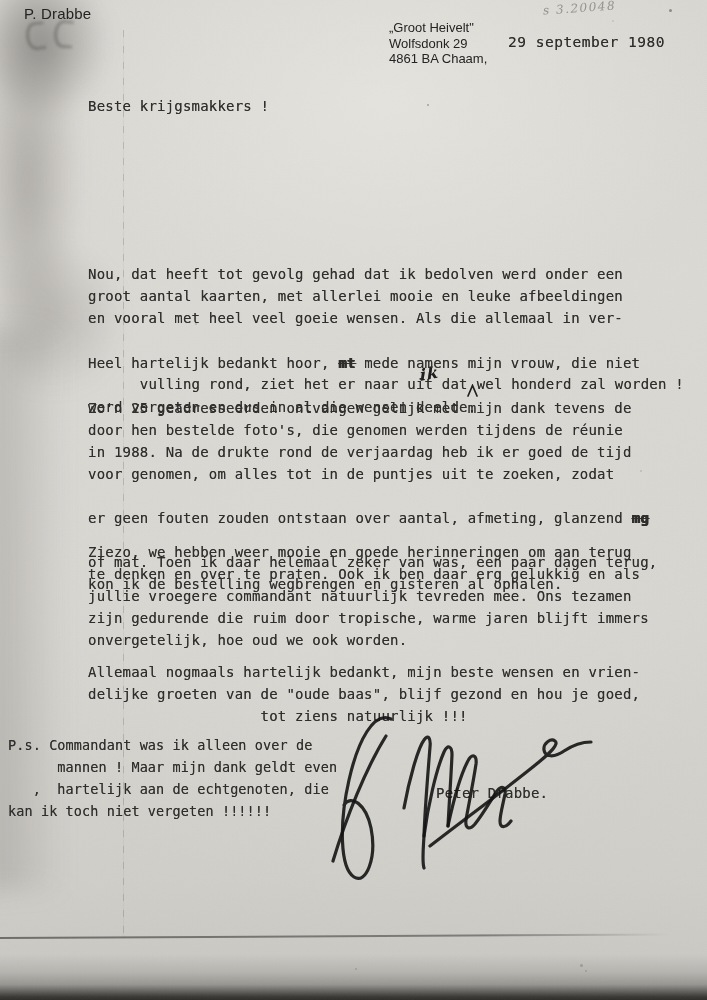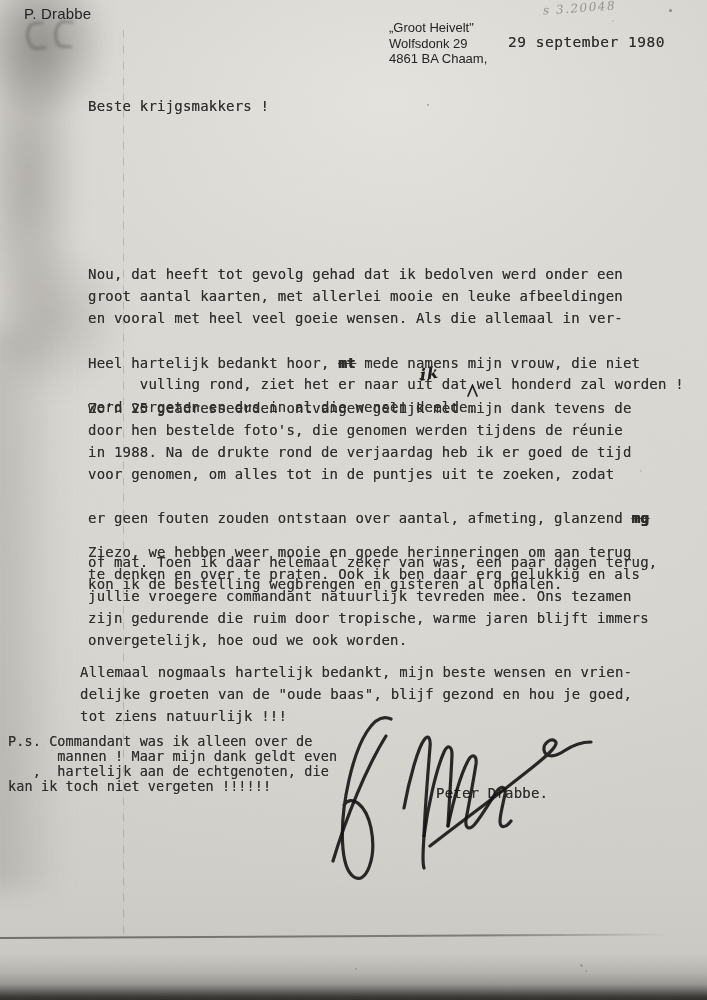--- a/index.html
+++ b/index.html
@@ -22,21 +22,21 @@
   
   .print{position:absolute;font-family:"Liberation Sans",sans-serif;color:#222120;}
   .sender{left:24px;top:5px;font-size:15px;letter-spacing:0.2px;}
   .addr{left:389px;top:20px;font-size:13px;line-height:15.5px;white-space:pre-line;}
   .date{left:508px;top:34px;font-size:14.5px;letter-spacing:0.5px;color:#2e2c2a;
         font-family:"DejaVu Sans Mono",monospace;text-shadow:0 0 0.6px rgba(46,44,42,0.65);}
   .pencil{left:543px;top:1px;font-family:"DejaVu Serif",serif;font-style:italic;
           font-size:12px;letter-spacing:1.5px;color:#8a8780;transform:rotate(-4deg);opacity:.85;}
   .pencil-dot{position:absolute;left:669px;top:9px;width:3px;height:3px;border-radius:50%;background:rgba(90,88,84,.6);}
   
-  .ps{white-space:pre;font-size:13.5px;line-height:15px;letter-spacing:0.1px;}
+  .ps{white-space:pre;font-size:13.5px;line-height:22px;letter-spacing:0.1px;}
   
   .caret-slot{display:inline-block;width:9px;position:relative;height:1px;vertical-align:baseline;}
   .caret-slot svg{position:absolute;left:-1px;bottom:-8px;}
   .hand-ik{
     position:absolute;left:332px;top:12px;
     font-family:"DejaVu Serif",serif;font-style:italic;font-weight:bold;font-size:16px;
     color:#1c1c1c;transform:rotate(-10deg) skewX(-8deg);letter-spacing:1px;
   }
   
   .sig{position:absolute;left:320px;top:700px;z-index:5;}
@@ -112,21 +112,21 @@
     <div>of mat. Toen ik daar helemaal zeker van was, een paar dagen terug,
 kon ik de bestelling wegbrengen en gisteren al ophalen.</div>
   </div>
 
   <div class="typed" style="left:88px;top:541px;">Ziezo, we hebben weer mooie en goede herinneringen om aan terug
 te denken en over te praten. Ook ik ben daar erg gelukkig en als
 jullie vroegere commandant natuurlijk tevreden mee. Ons tezamen
 zijn gedurende die ruim door tropische, warme jaren blijft immers
 onvergetelijk, hoe oud we ook worden.</div>
 
-  <div class="typed" style="left:80px;top:661px;">Allemaal nogmaals hartelijk bedankt, mijn beste wensen en vrien-
+  <div class="typed" style="left:88px;top:661px;text-align:center;">Allemaal nogmaals hartelijk bedankt, mijn beste wensen en vrien-
 delijke groeten van de "oude baas", blijf gezond en hou je goed,
 tot ziens natuurlijk !!!</div>
 
   <div class="typed ps" style="left:8px;top:734px;">P.s. Commandant was ik alleen over de
       mannen ! Maar mijn dank geldt even
    ,  hartelijk aan de echtgenoten, die
 kan ik toch niet vergeten !!!!!!</div>
 
   <div class="typed" style="left:436px;top:782px;">Peter Drabbe.</div>
 

